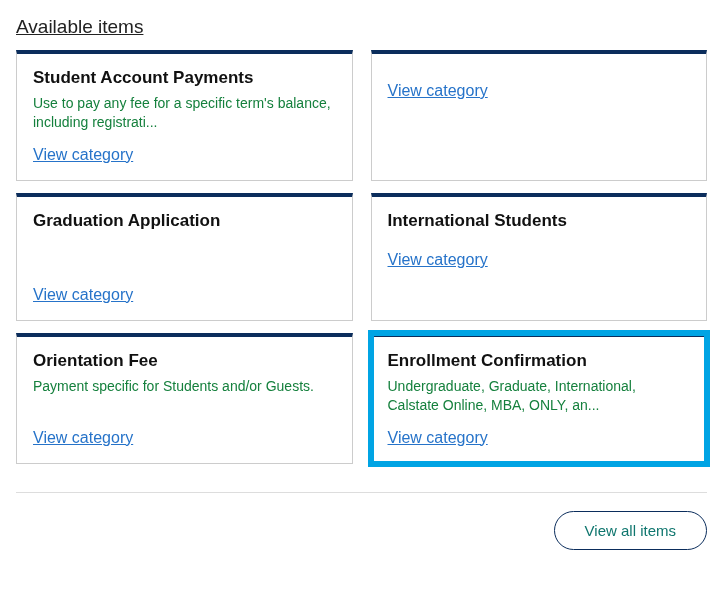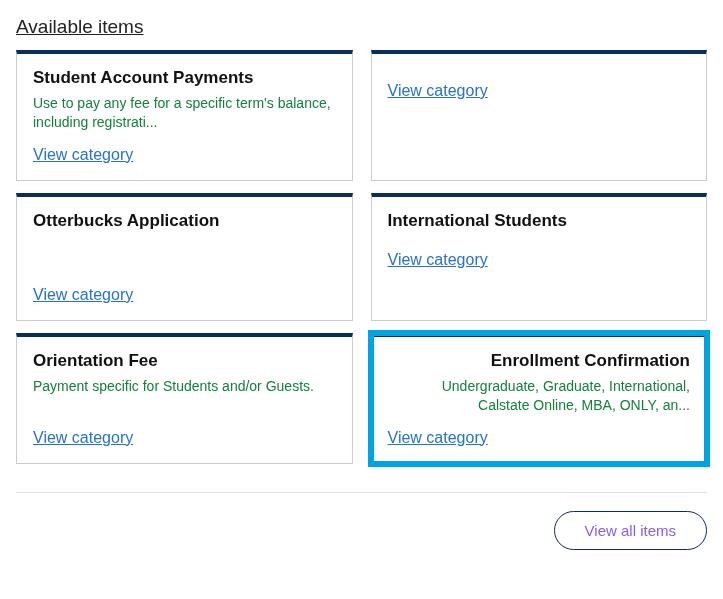--- a/index.html
+++ b/index.html
@@ -31,21 +31,20 @@
       border-top: 4px solid #0b2d5c;
       padding: 14px 16px 16px 16px;
       display: flex;
       flex-direction: column;
       min-height: 128px;
       background: #fff;
     }
     .card.highlighted {
       outline: 6px solid #00a4e4;
       outline-offset: -3px;
-      text-align: right;
     }
     .card-title {
       font-size: 17px;
       font-weight: 700;
       color: #111;
       margin-bottom: 6px;
       white-space: nowrap;
       overflow: hidden;
       text-overflow: ellipsis;
     }
@@ -68,21 +67,21 @@
       border-top: 1px solid #ddd;
       margin: 28px 0 18px 0;
     }
     .footer {
       display: flex;
       justify-content: flex-end;
     }
     .view-all-btn {
       border: 1.5px solid #0b2d5c;
       background: #fff;
-      color: #8b5cf6;
+      color: #0f766e;
       font-size: 15px;
       padding: 10px 30px;
       border-radius: 22px;
       cursor: pointer;
       font-family: inherit;
     }
   </style>
 </head>
 <body>
 
@@ -95,21 +94,21 @@
       <div class="card-title">Student Account Payments</div>
       <div class="card-desc">Use to pay any fee for a specific term's balance, including registrati...</div>
       <a class="card-link">View category</a>
     </div>
 
     <div class="card">
       <a class="card-link">View category</a>
     </div>
 
     <div class="card">
-      <div class="card-title">Otterbucks Application</div>
+      <div class="card-title">Graduation Application</div>
       <div class="card-desc"></div>
       <a class="card-link">View category</a>
     </div>
 
     <div class="card">
       <div class="card-title">International Students</div>
       <a class="card-link">View category</a>
     </div>
 
     <div class="card">

